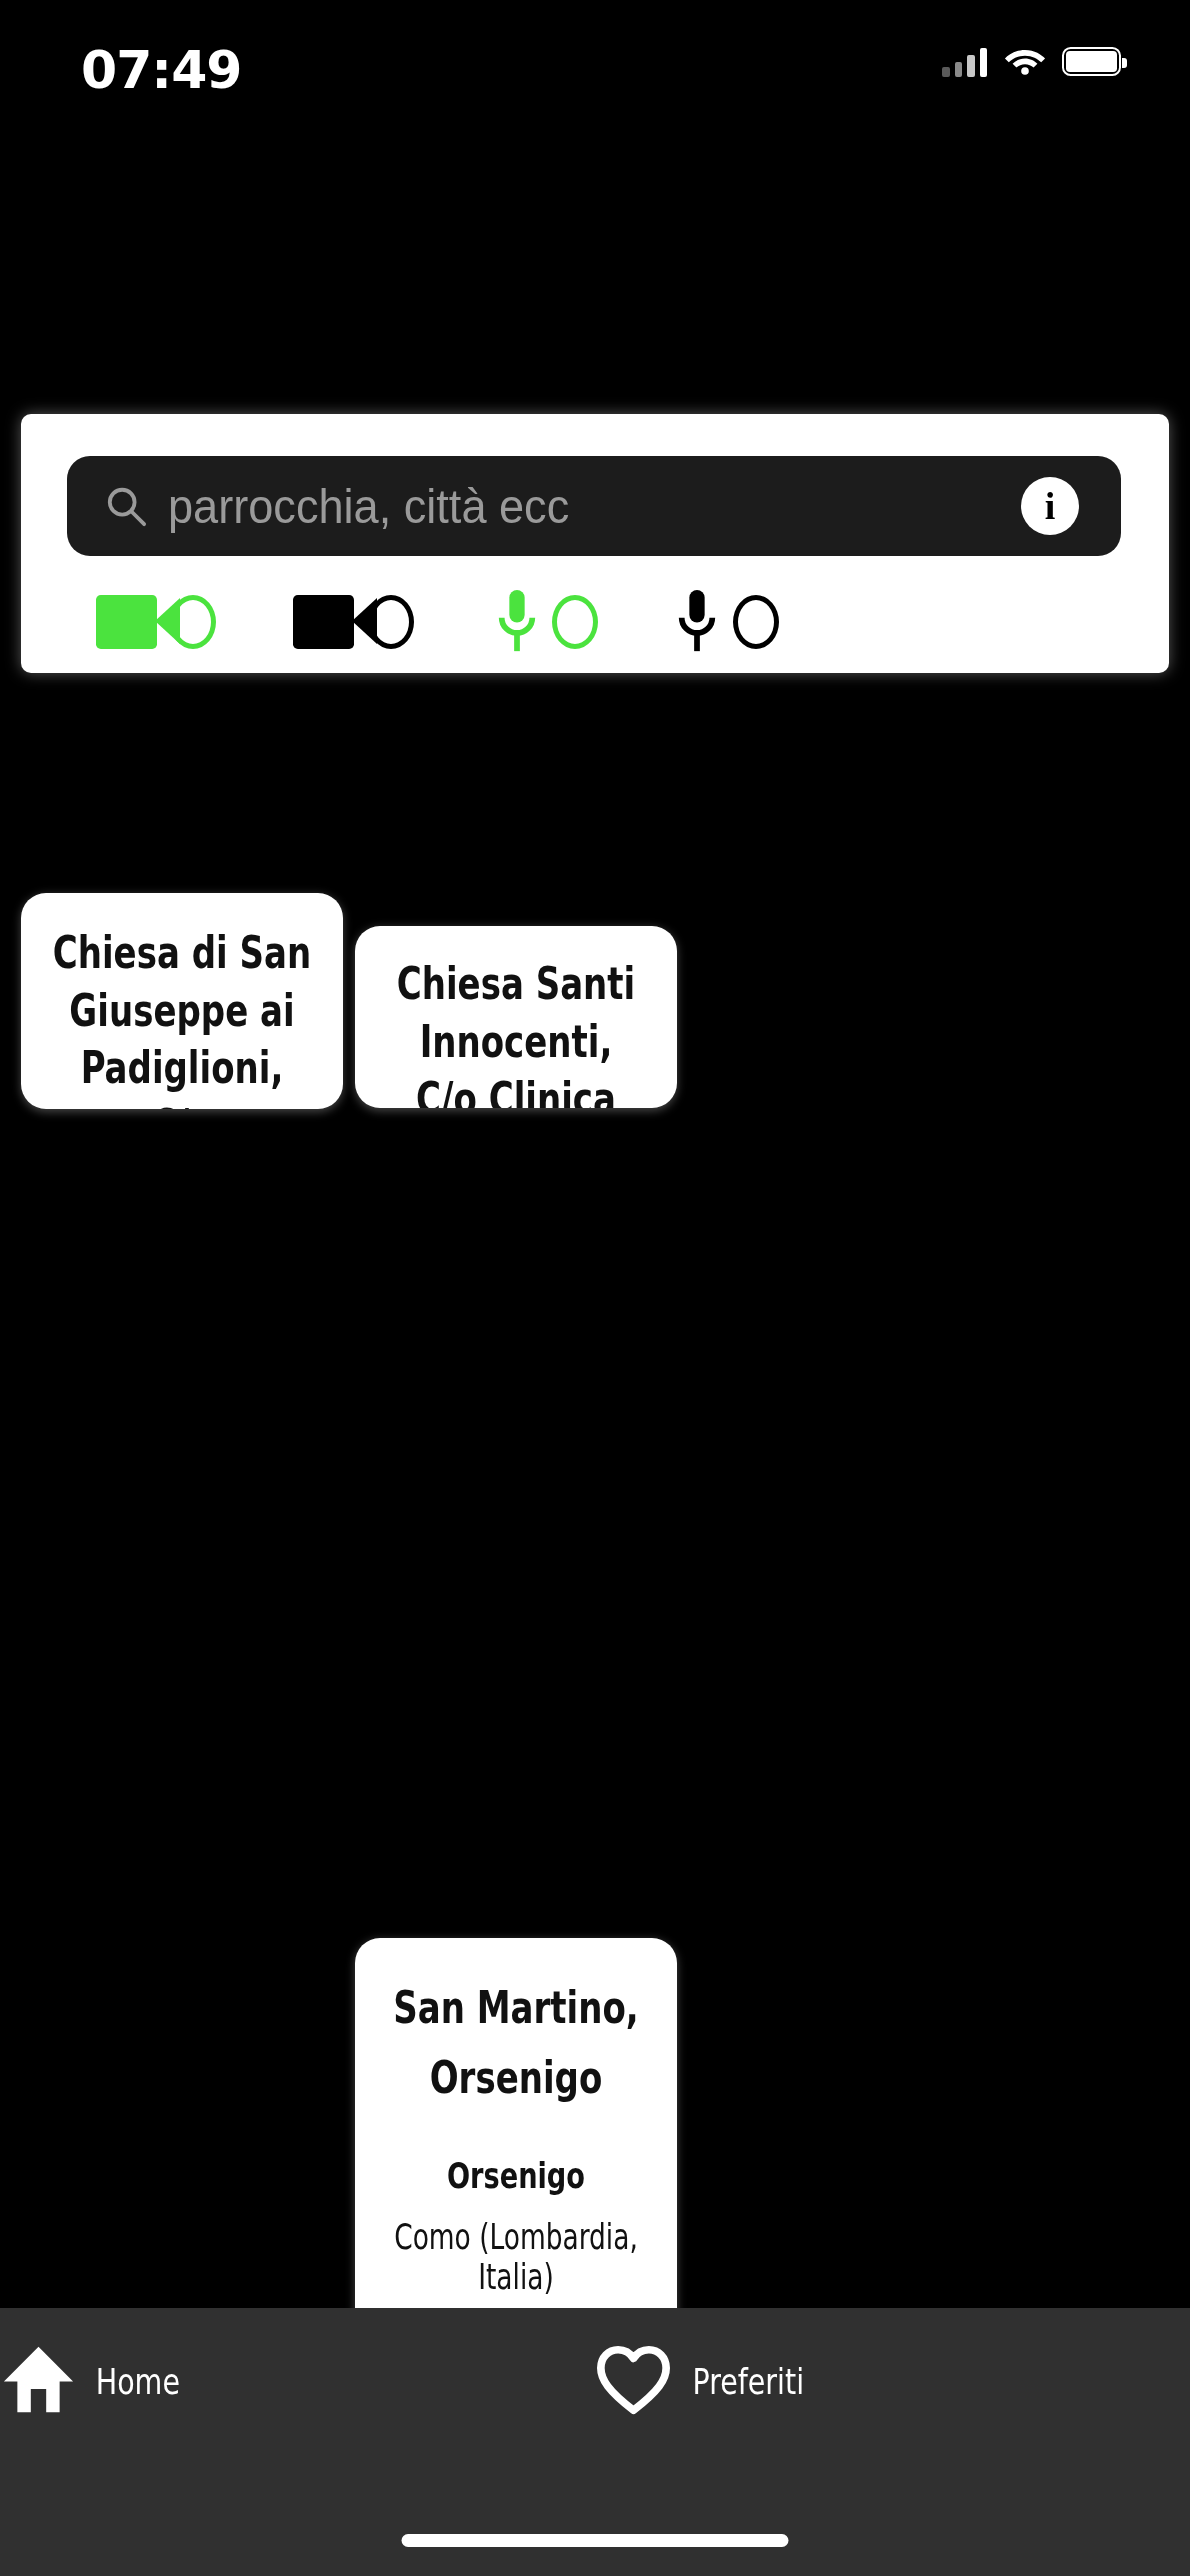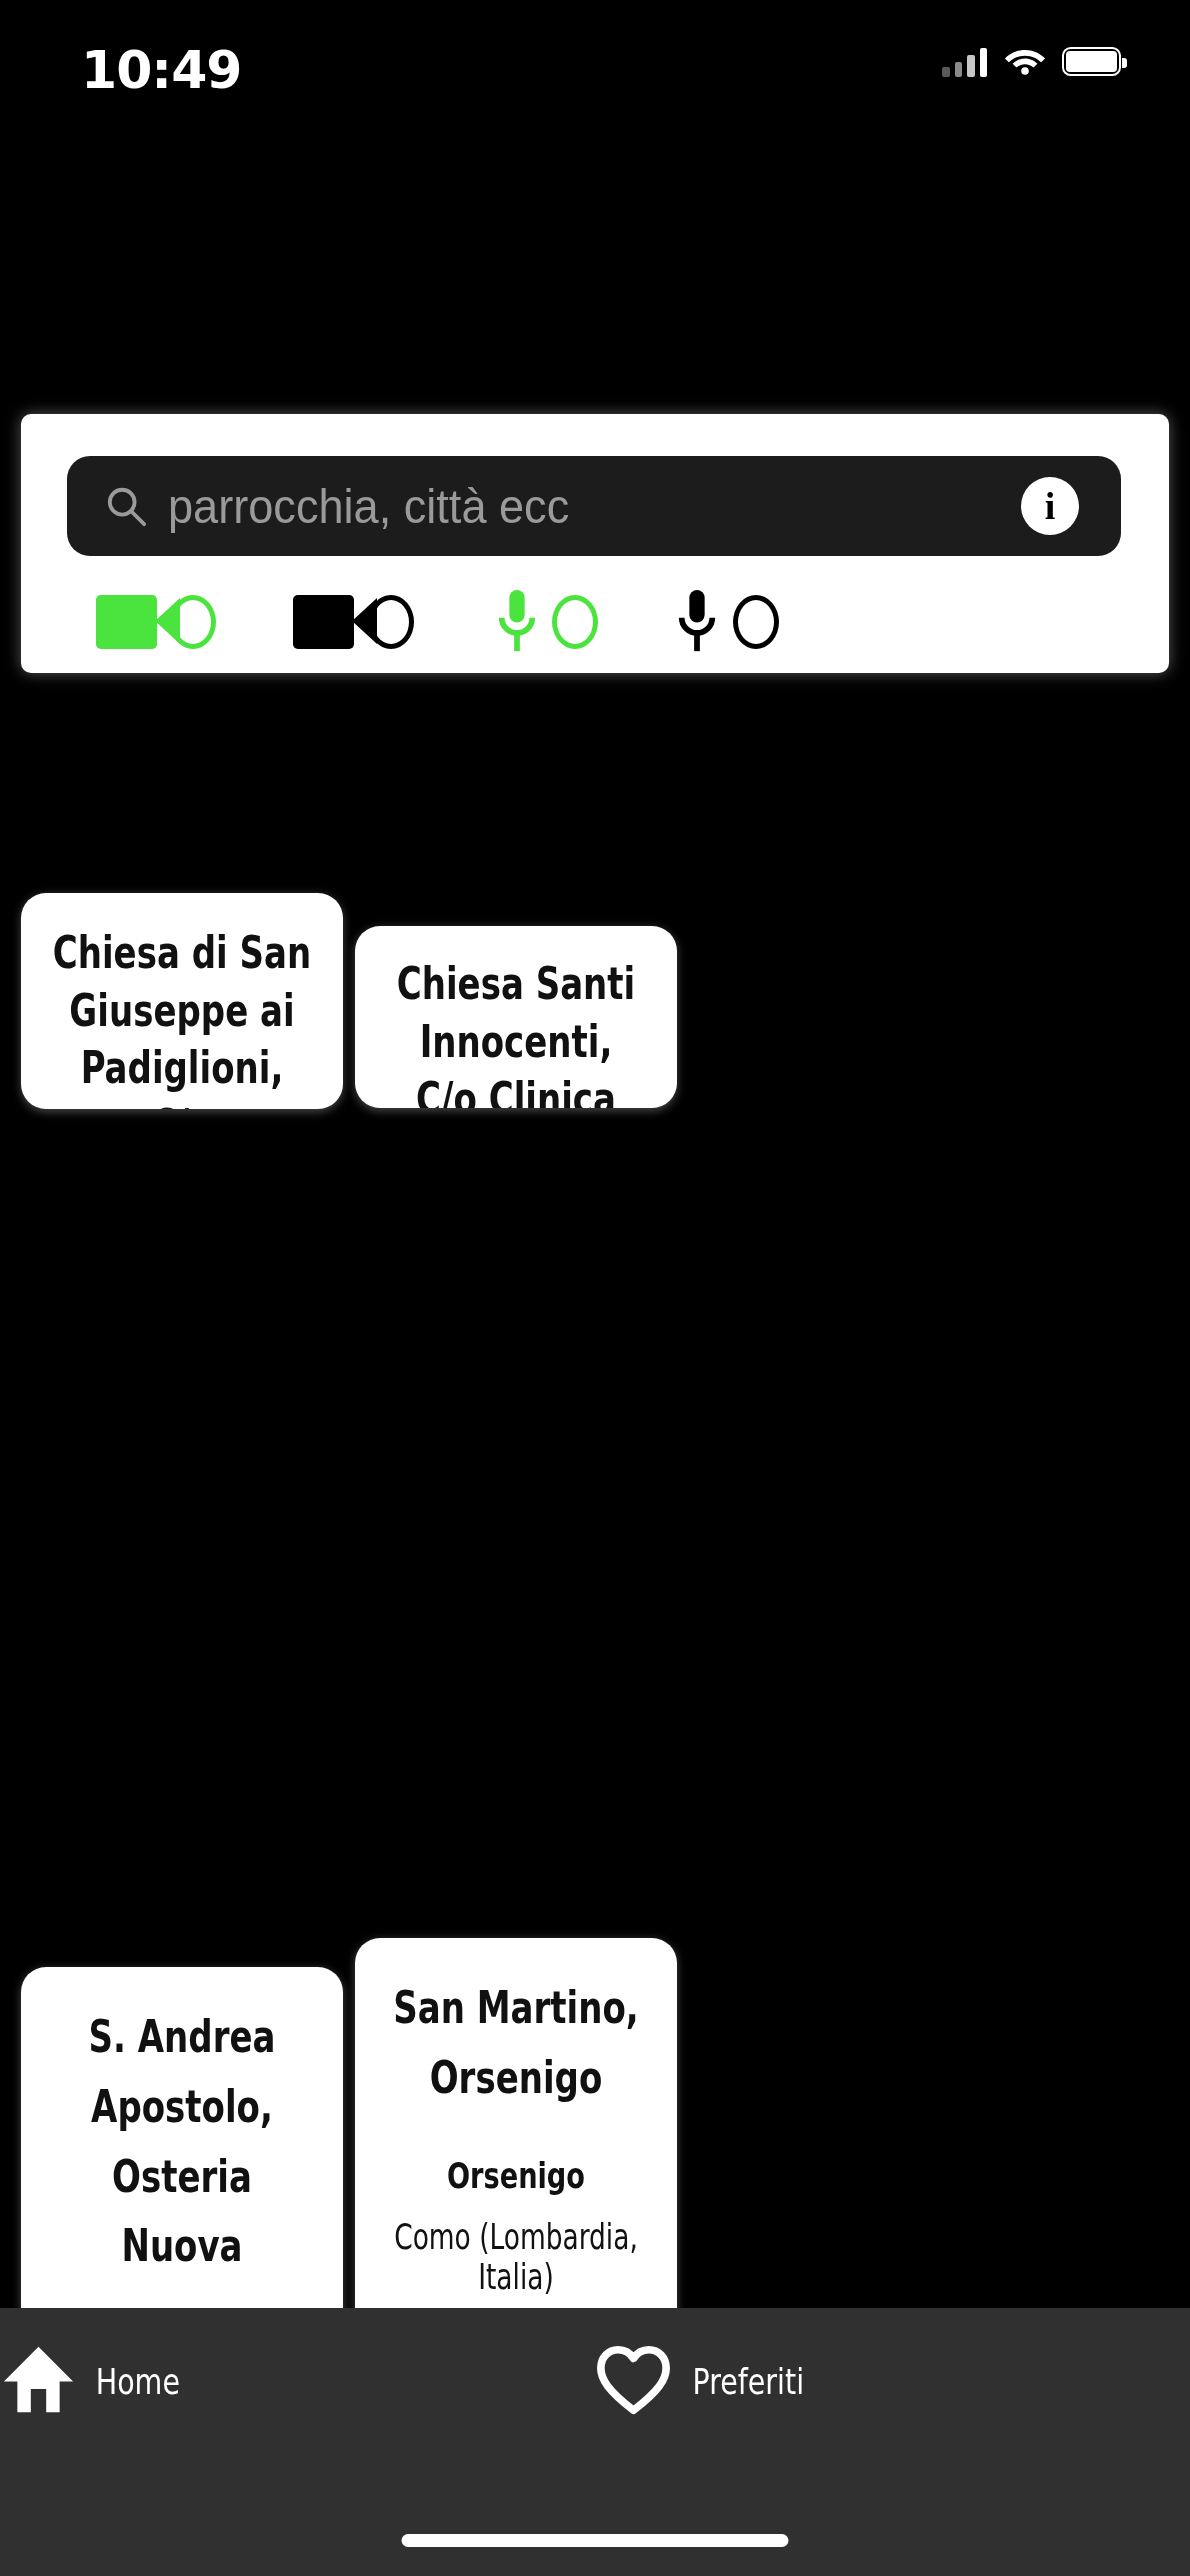--- a/index.html
+++ b/index.html
@@ -155,21 +155,21 @@
     position:absolute; bottom:29px; left:50%; transform:translateX(-50%);
     width:387px; height:13.4px; background:#fff; border-radius:6.7px;
   }
 </style>
 </head>
 <body>
 
 <div class="phone">
 
   <div class="statusbar">
-    <div class="status-time">10:49</div>
+    <div class="status-time">07:49</div>
     <div class="status-right">
       <span class="sig">
           <i></i>
           <i></i>
           <i></i>
           <i></i>
         </span>
       <span>
         <svg width="42" height="31" viewBox="0 0 44 32">
           <path d="M22 6 C12 6 4.5 11 1 15 L5 19 C8.5 15.5 14.5 12 22 12 C29.5 12 35.5 15.5 39 19 L43 15 C39.5 11 32 6 22 6 Z" fill="#fff"></path>
@@ -237,26 +237,20 @@
 
   </div>
 
   <div class="card" style="left:355px; top:926px; width:322px; height:182px; z-index:900;">
 
     <div class="card-title" style="margin-top:29px; font-size:45px; white-space:pre-line; padding:0 5.8px;">Chiesa Santi Innocenti,
 C/o Clinica Mangiagalli</div>
 
   </div>
 
-  <div class="card" style="left:21px; top:1967px; width:322px; height:403px; z-index:900;">
-    <div class="card-title" style="margin-top:35px; font-size:45px; white-space:pre-line; line-height:1.55; padding:0 5.8px;">S. Andrea Apostolo,
-Osteria Nuova</div>
-    <div class="card-city" style="margin-top:42px; font-size:36px;">Osteria Nuova</div>
-
-  </div>
 
   <div class="card" style="left:355px; top:1938px; width:322px; height:403px; z-index:900;">
     <div class="card-title" style="margin-top:35px; font-size:45px; white-space:pre-line; line-height:1.55; padding:0 5.8px;">San Martino,
 Orsenigo</div>
     <div class="card-city" style="margin-top:42px; font-size:36px;">Orsenigo</div>
     <div class="card-region" style="margin-top:21px; font-size:35px;">Como (Lombardia, Italia)</div>
   </div>
 
   <div class="tabbar" style="z-index:1000;">
     <div class="tabs">

